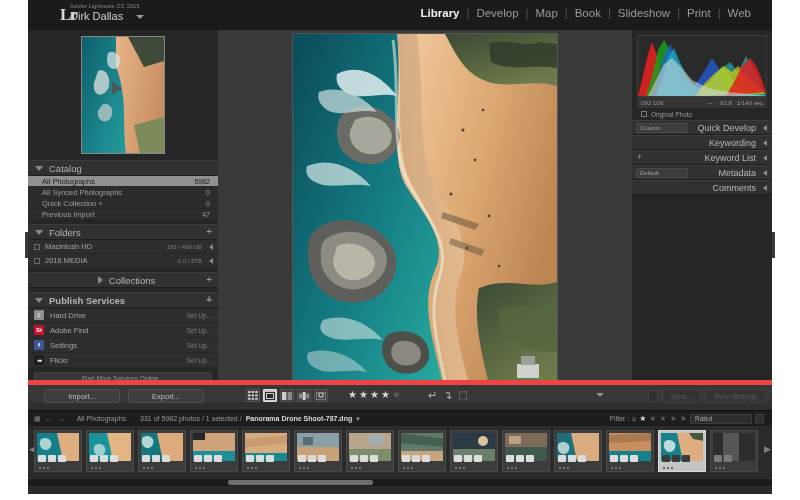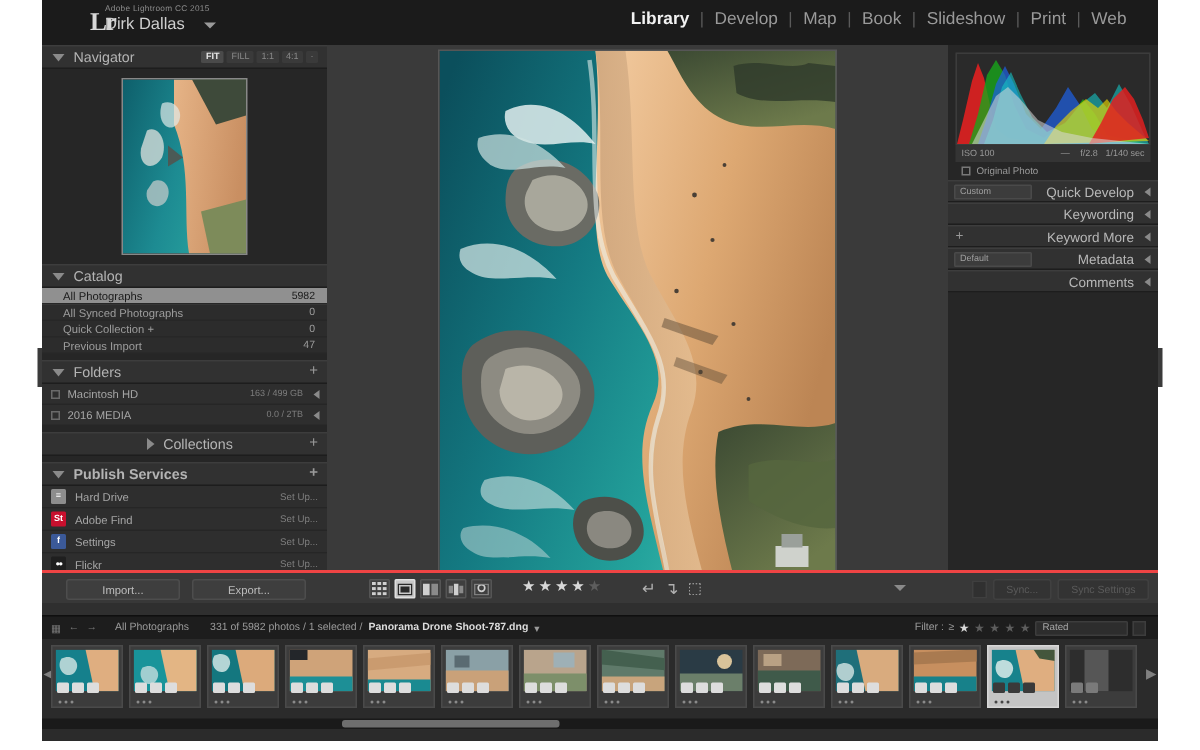--- a/index.html
+++ b/index.html
@@ -105,21 +105,21 @@
   .rp-sec .label { position: absolute; right: 16px; font-size: 9px; color: #b8b8b8; }
   .rp-sec .tri { position: absolute; right: 5px; width: 0; height: 0;
     border-top: 3px solid transparent; border-bottom: 3px solid transparent; border-right: 4px solid #8a8a8a; }
   .rp-sec .dd { position: absolute; left: 4px; width: 52px; height: 10px; background: #3c3c3c;
     border: 1px solid #4a4a4a; border-radius: 1px; font-size: 6px; color: #a0a0a0;
     display: flex; align-items: center; padding-left: 3px; }
   .rp-sec .plusbtn { position: absolute; left: 5px; font-size: 9px; color: #9a9a9a; line-height: 9px; }
 
   
   .toolbar { position: absolute; left: 0; top: 380px; width: 744px; height: 22px; background: #383838;
-    border-top: 2px solid #ef4444; }
+    border-top: 5px solid #ef4444; }
   .btn-ie { position: absolute; top: 4px; height: 14px; background: #3e3e3e; border: 1px solid #4d4d4d;
     border-radius: 2px; font-size: 7.5px; color: #bdbdbd; display: flex; align-items: center; justify-content: center; }
   .tool-icons { position: absolute; left: 218px; top: 4px; display: flex; align-items: center; gap: 3px; }
   .ticon { width: 14px; height: 13px; background: #3f3f3f; border: 1px solid #555; border-radius: 1px;
     display: flex; align-items: center; justify-content: center; }
   .ticon.on { background: #c9c9c9; border-color: #e0e0e0; }
   .stars { position: absolute; left: 320px; top: 5px; display: flex; gap: 2px; }
   .star { font-size: 10px; line-height: 10px; color: #5d5d5d; }
   .star.on { color: #d8d8d8; }
   .rot { position: absolute; left: 400px; top: 4px; display: flex; gap: 6px; color: #b0b0b0; font-size: 11px; }
@@ -190,31 +190,20 @@
         <span class="mod">Slideshow</span>
         <span class="mod-sep">|</span>
         <span class="mod">Print</span>
         <span class="mod-sep">|</span>
         <span class="mod">Web</span>
       </div>
     </div>
 
     <div class="left-panel">
 
-      <div class="sec-head">
-        <div class="tri"></div>
-        <div class="ttl">Navigator</div>
-        <div class="nav-opts">
-          <span class="nav-opt on">FIT</span>
-          <span class="nav-opt">FILL</span>
-          <span class="nav-opt">1:1</span>
-          <span class="nav-opt">4:1</span>
-          <span class="nav-opt">·</span>
-        </div>
-      </div>
 
       <div class="nav-thumb-wrap">
         <div class="nav-thumb">
           <svg width="82" height="116" viewBox="0 0 82 116" preserveAspectRatio="none">
             <defs>
               <linearGradient id="ngSea" x1="0" y1="0" x2="1" y2="0.4">
                 <stop offset="0" stop-color="#0e5f6b"></stop>
                   <stop offset="0.55" stop-color="#1d8b92"></stop>
                   <stop offset="1" stop-color="#2aa5a0"></stop>
               </linearGradient>
@@ -424,21 +413,21 @@
         <span class="dd">Custom</span>
         <span class="label">Quick Develop</span>
         <span class="tri"></span>
       </div>
       <div class="rp-sec">
         <span class="label">Keywording</span>
         <span class="tri"></span>
       </div>
       <div class="rp-sec">
         <span class="plusbtn">+</span>
-        <span class="label">Keyword More</span>
+        <span class="label">Keyword List</span>
         <span class="tri"></span>
       </div>
       <div class="rp-sec">
         <span class="dd">Default</span>
         <span class="label">Metadata</span>
         <span class="tri"></span>
       </div>
       <div class="rp-sec">
         <span class="label">Comments</span>
         <span class="tri"></span>

